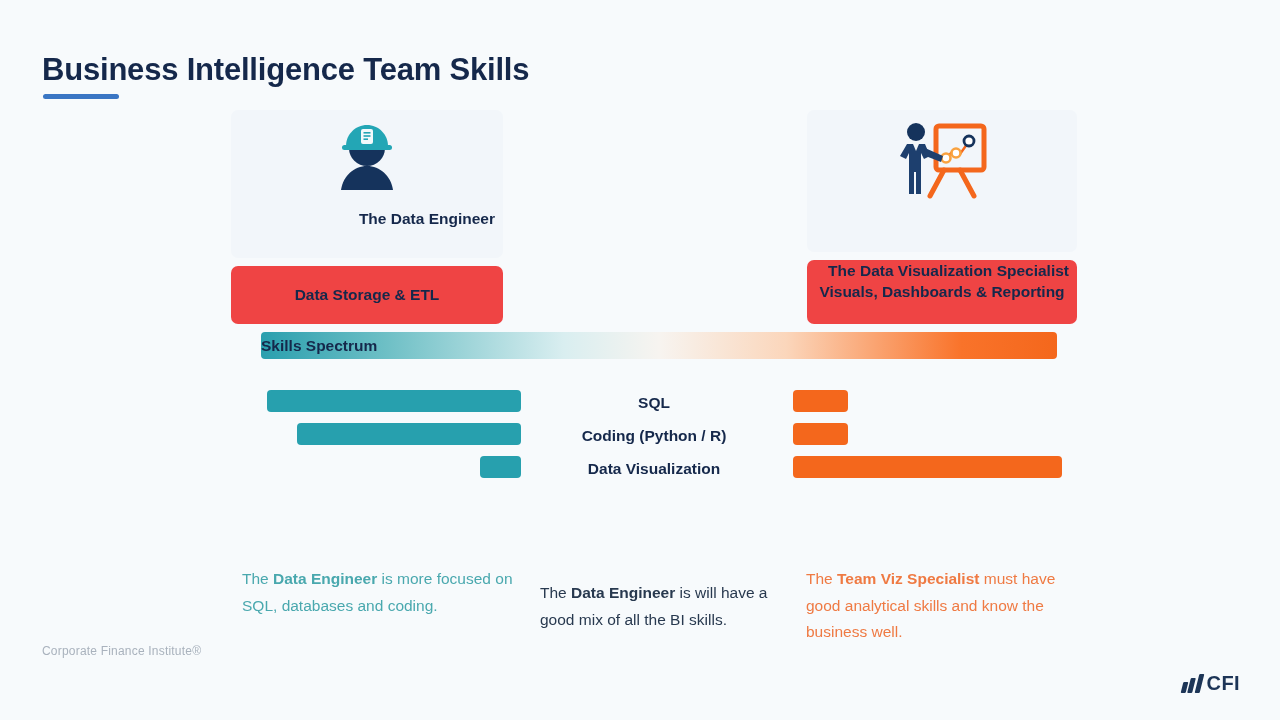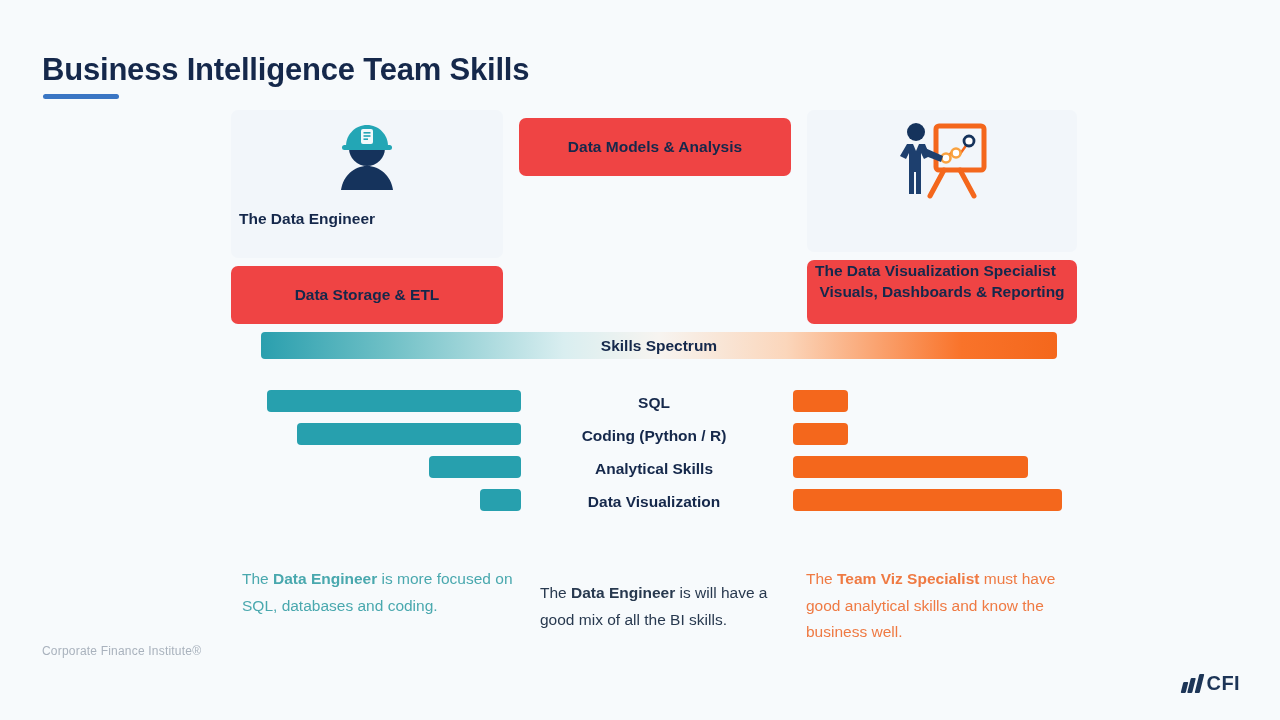--- a/index.html
+++ b/index.html
@@ -32,40 +32,40 @@
   .card-top {
     background: #f2f6fa; border-radius: 7px;
     height: 148px; position: relative;
   }
   .icon-wrap {
     position: absolute; left: 0; right: 0; top: 8px; height: 84px;
     display: flex; align-items: center; justify-content: center;
   }
   .role-name {
     position: absolute; left: 8px; right: 8px; top: 98px;
-    text-align: left; font-size: 15.5px; font-weight: bold; color: #15284b;
+    text-align: right; font-size: 15.5px; font-weight: bold; color: #15284b;
     line-height: 1.42;
   }
   .card-col.c2 .role-name { top: 106px; margin-top: 44px; }
 
   .card-sub {
     margin-top: 8px; background: #ef4444; border-radius: 7px;
     height: 58px; display: flex; align-items: center; justify-content: center;
     text-align: center; font-size: 15.5px; font-weight: bold; color: #15284b;
     line-height: 1.42; padding: 0 10px;
   }
   .card-col.c2 .card-top { height: 142px; }
   .card-col.c2 .card-sub { height: 64px; margin-top: 8px; }
 
   
   .spectrum-panel { position: absolute; left: 231px; top: 332px; width: 846px; }
   .spectrum-bar {
     position: relative; left: 30px; width: 796px; height: 27px; border-radius: 4px;
     background: linear-gradient(to right, #2a9fae 0%, #6fc0c6 16%, #d9eef0 38%, #f7f4f0 50%, #fbd6bb 66%, #f9732a 88%, #f4671c 100%);
-    display: flex; align-items: center; justify-content: center;
+    display: flex; align-items: center; justify-content: flex-start;
   }
   .spectrum-label { font-size: 15.5px; font-weight: bold; color: #15284b; }
 
   
   .bars { position: absolute; left: 231px; top: 386px; width: 846px; }
   .bar-row { position: relative; height: 33px; }
   .bar-left {
     position: absolute; top: 4px; height: 22px;
     background: #27a0ae; border-radius: 4px;
   }
@@ -127,21 +127,20 @@
             <rect x="34.5" y="15.2" width="7" height="1.6" fill="#23a6b5"></rect>
             <rect x="34.5" y="18.4" width="4.5" height="1.6" fill="#23a6b5"></rect>
           </svg>
         </div>
         <div class="role-name">The Data Engineer</div>
       </div>
       <div class="card-sub">Data Storage &amp; ETL</div>
     </div>
 
     <div class="card-col c1">
-      <div class="card-sub">Data Models &amp; Analysis</div>
     </div>
 
     <div class="card-col c2">
       <div class="card-top">
         <div class="icon-wrap">
           <svg width="96" height="80" viewBox="0 0 96 80">
             <rect x="42" y="6" width="48" height="44" rx="3" fill="none" stroke="#f4671c" stroke-width="5"></rect>
             <path d="M50 50L36 76M66 50l14 26" stroke="#f4671c" stroke-width="5" stroke-linecap="round"></path>
             <path d="M52 38l8-8 6 4 10-14" fill="none" stroke="#f4671c" stroke-width="2.4"></path>
             <circle cx="52" cy="38" r="4.5" fill="#fff" stroke="#f9a23f" stroke-width="2.6"></circle>
@@ -171,25 +170,20 @@
         <div class="bar-left" style="left: 36px; width: 254px; background: rgb(39, 160, 174);"></div>
         <div class="bar-name">SQL</div>
         <div class="bar-right" style="left: 562px; width: 55px; background: rgb(244, 103, 28);"></div>
       </div>
       <div class="bar-row">
         <div class="bar-left" style="left: 66px; width: 224px; background: rgb(39, 160, 174);"></div>
         <div class="bar-name">Coding (Python / R)</div>
         <div class="bar-right" style="left: 562px; width: 55px; background: rgb(244, 103, 28);"></div>
       </div>
       <div class="bar-row">
-        <div class="bar-left" style="left: 198px; width: 92px; background: rgb(39, 160, 174);"></div>
-        <div class="bar-name">Analytical Skills</div>
-        <div class="bar-right" style="left: 562px; width: 235px; background: rgb(244, 103, 28);"></div>
-      </div>
-      <div class="bar-row">
         <div class="bar-left" style="left: 249px; width: 41px; background: rgb(39, 160, 174);"></div>
         <div class="bar-name">Data Visualization</div>
         <div class="bar-right" style="left: 562px; width: 269px; background: rgb(244, 103, 28);"></div>
       </div>
     </div>
 
   <div class="captions">
     <div class="caption cap-left">
       <span>The </span><b>Data Engineer</b><span> is more focused on SQL, databases and coding.</span>
     </div>

